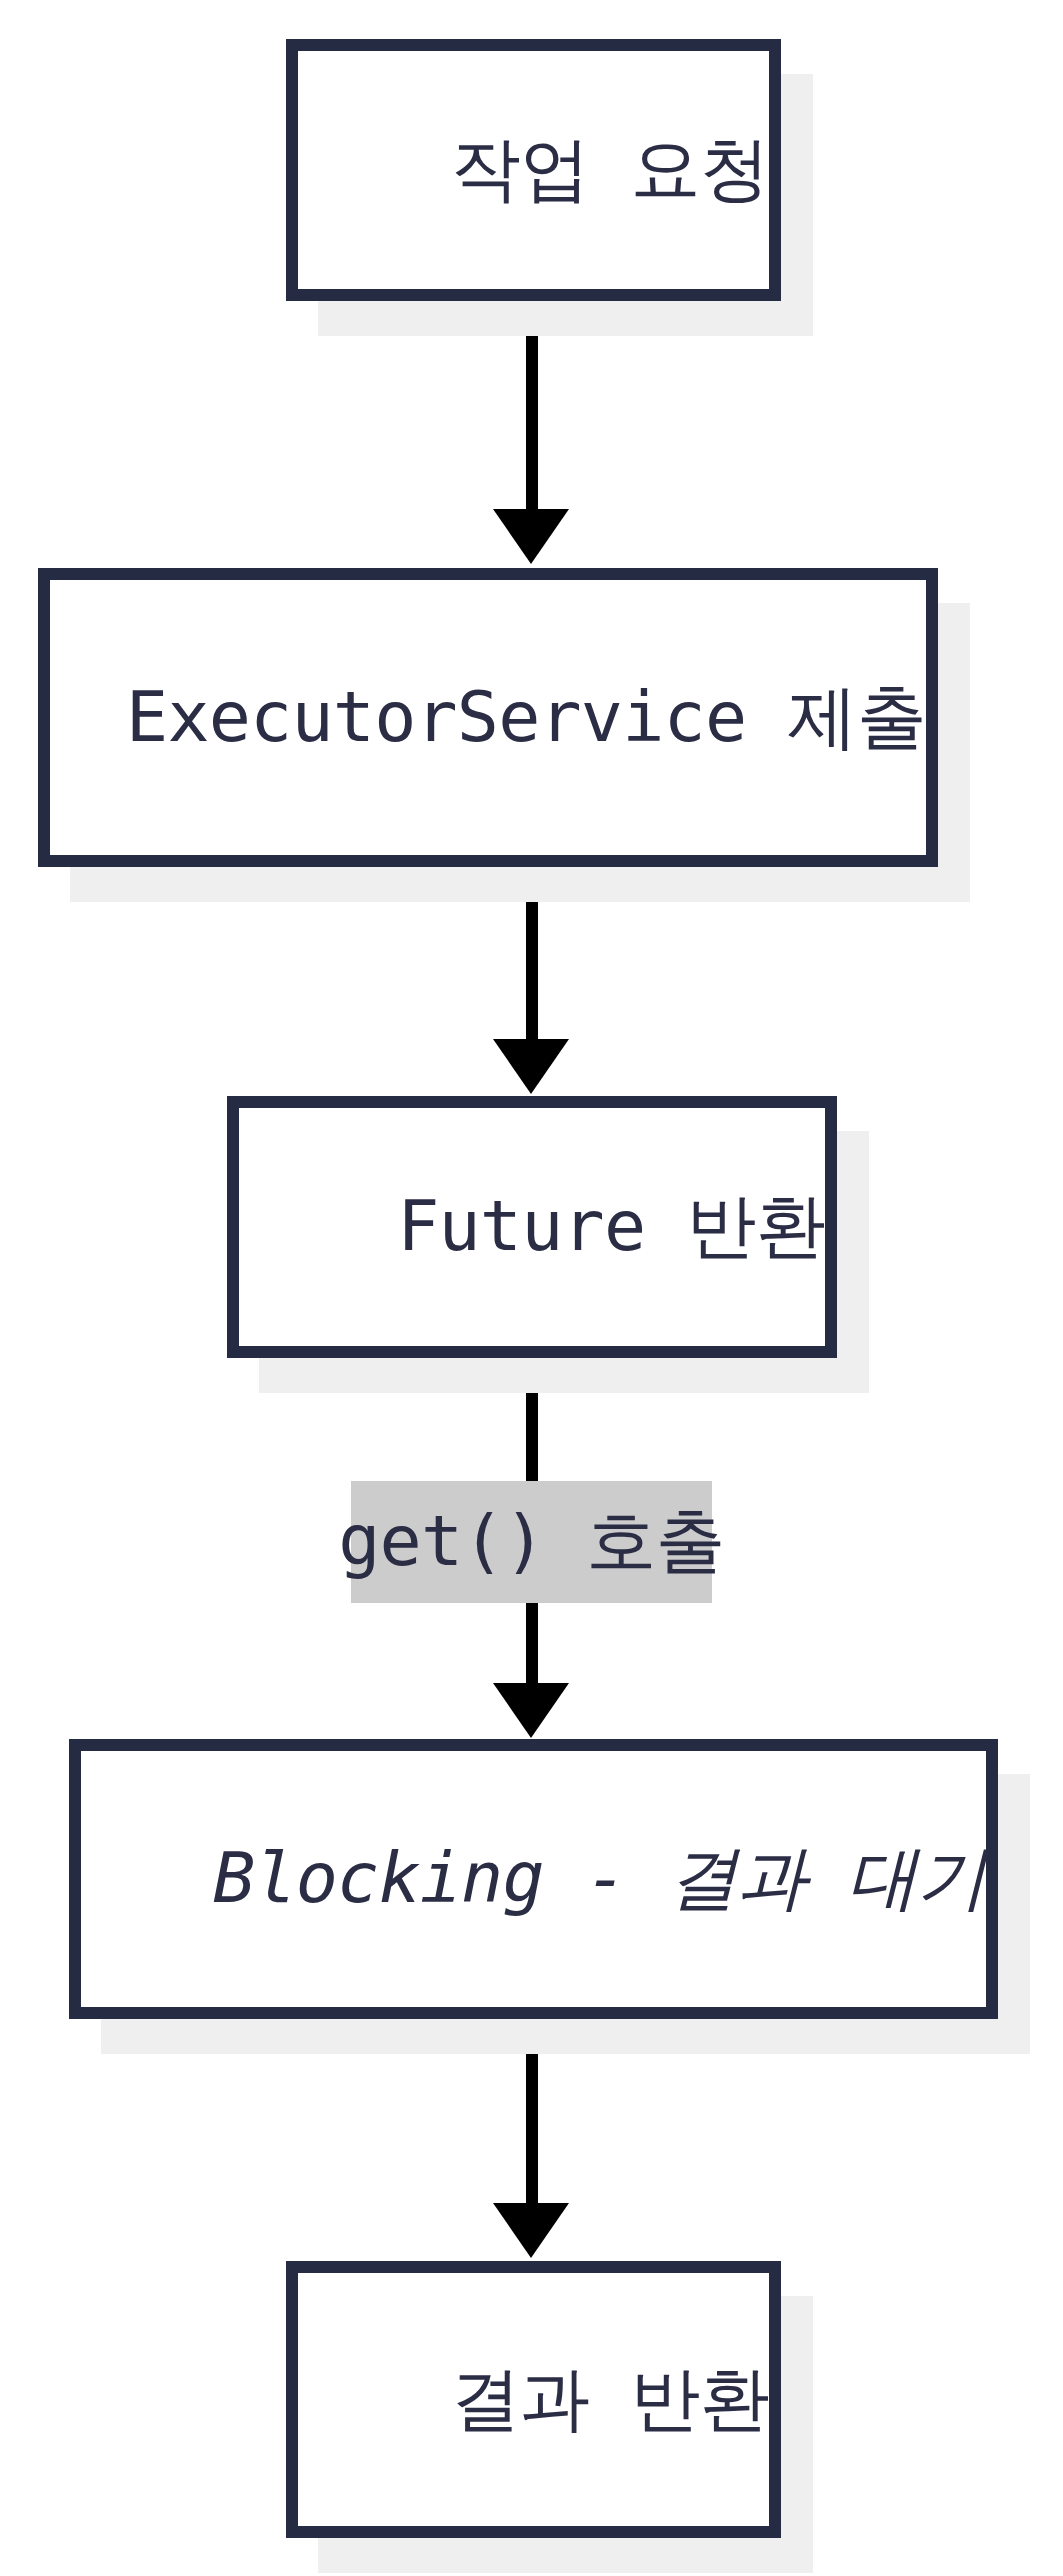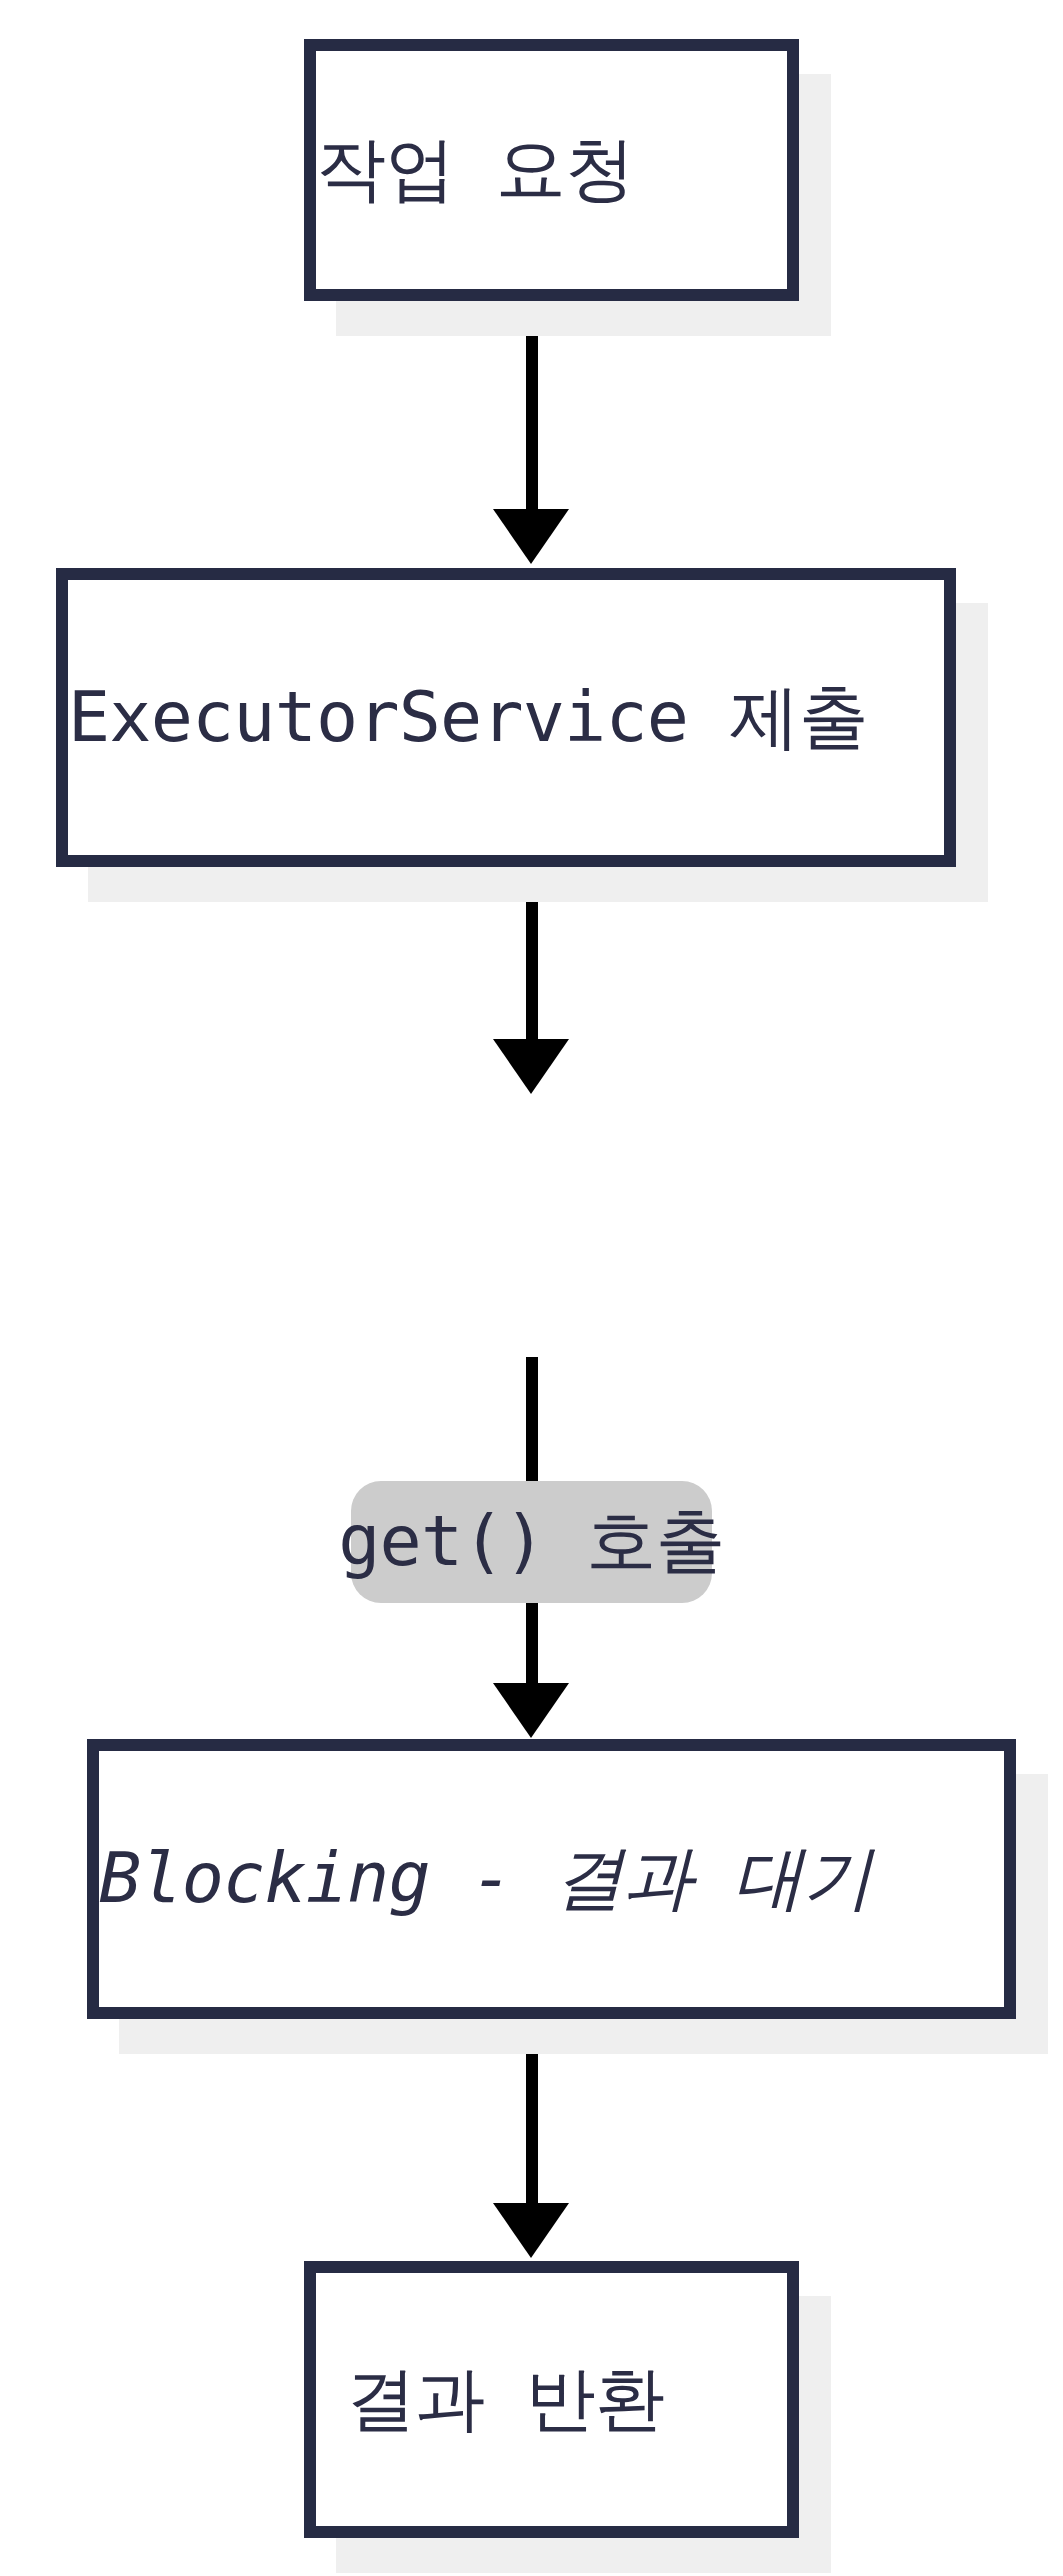--- a/index.html
+++ b/index.html
@@ -16,40 +16,38 @@
     font-family: "DejaVu Sans Mono", "Liberation Mono", monospace, sans-serif;
   }
   .node {
     position: absolute;
     box-sizing: border-box;
     background: #ffffff;
     border: 12.5px solid #262b44;
     box-shadow: 32px 35px 0 0 #efefef;
     display: flex;
     align-items: center;
-    justify-content: flex-start;
+    justify-content: flex-end;
     z-index: 2;
-    margin-left: 18px;
   }
   .node .label-text {
     color: #2b2d45;
     font-size: 70px;
     font-weight: 500;
     white-space: nowrap;
     letter-spacing: -0.8px;
   }
   .chip {
     position: absolute;
     box-sizing: border-box;
     background: #cccccc;
     display: flex;
     align-items: center;
     justify-content: center;
     z-index: 3;
-    border-radius: 30px;
   }
   .chip .label-text {
     color: #2b2d45;
     font-size: 70px;
     font-weight: 500;
     white-space: nowrap;
     letter-spacing: -0.8px;
   }
   .arrow-line {
     position: absolute;
@@ -79,20 +77,23 @@
   <div class="arrow-line" style="left:526px; top:301px; height:209px;"></div>
   <div class="arrow-head" style="left:493px; top:509px;"></div>
 
   <div class="node" style="left:38px; top:568px; width:900px; height:299px;">
     <span class="label-text">ExecutorService 제출</span>
   </div>
 
   <div class="arrow-line" style="left:526px; top:863px; height:178px;"></div>
   <div class="arrow-head" style="left:493px; top:1039px;"></div>
 
+  <div class="node" style="left:227px; top:1096px; width:610px; height:262px;">
+    <span class="label-text">Future 반환</span>
+  </div>
 
   <div class="arrow-line" style="left:526px; top:1357px; height:327px;"></div>
   <div class="arrow-head" style="left:493px; top:1683px;"></div>
 
   <div class="chip" style="left:351px; top:1481px; width:361px; height:122px;">
     <span class="label-text">get() 호출</span>
   </div>
 
   <div class="node" style="left:69px; top:1739px; width:929px; height:280px;font-style:italic;">
     <span class="label-text">Blocking - 결과 대기</span>

